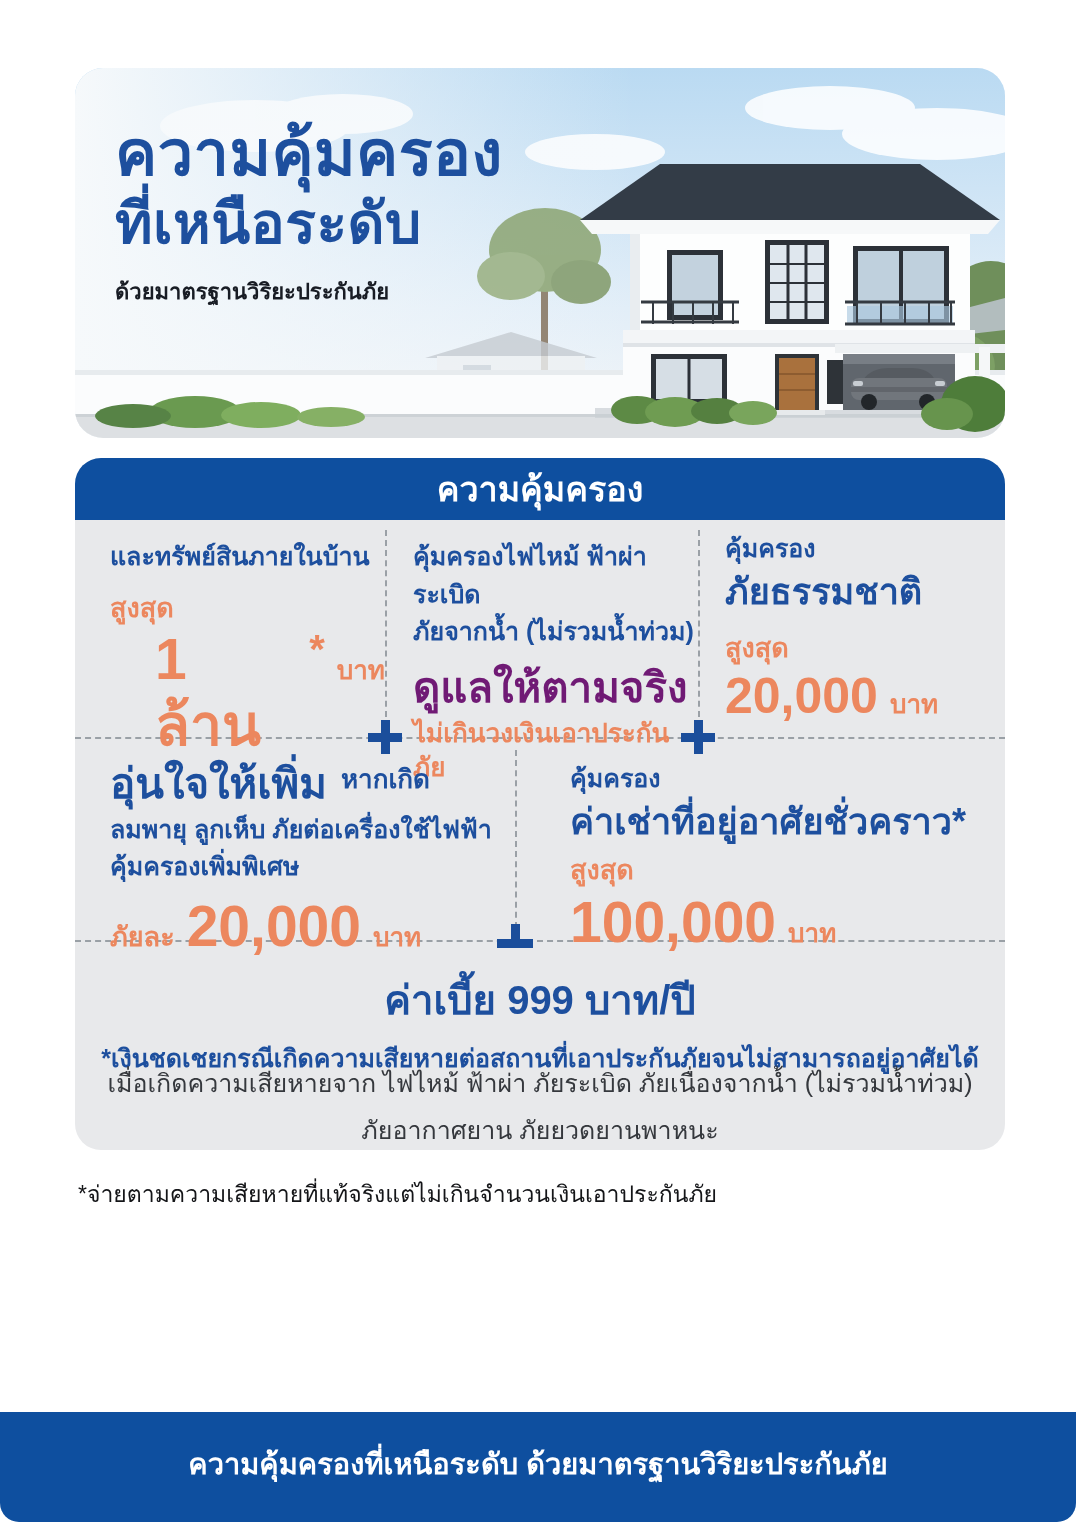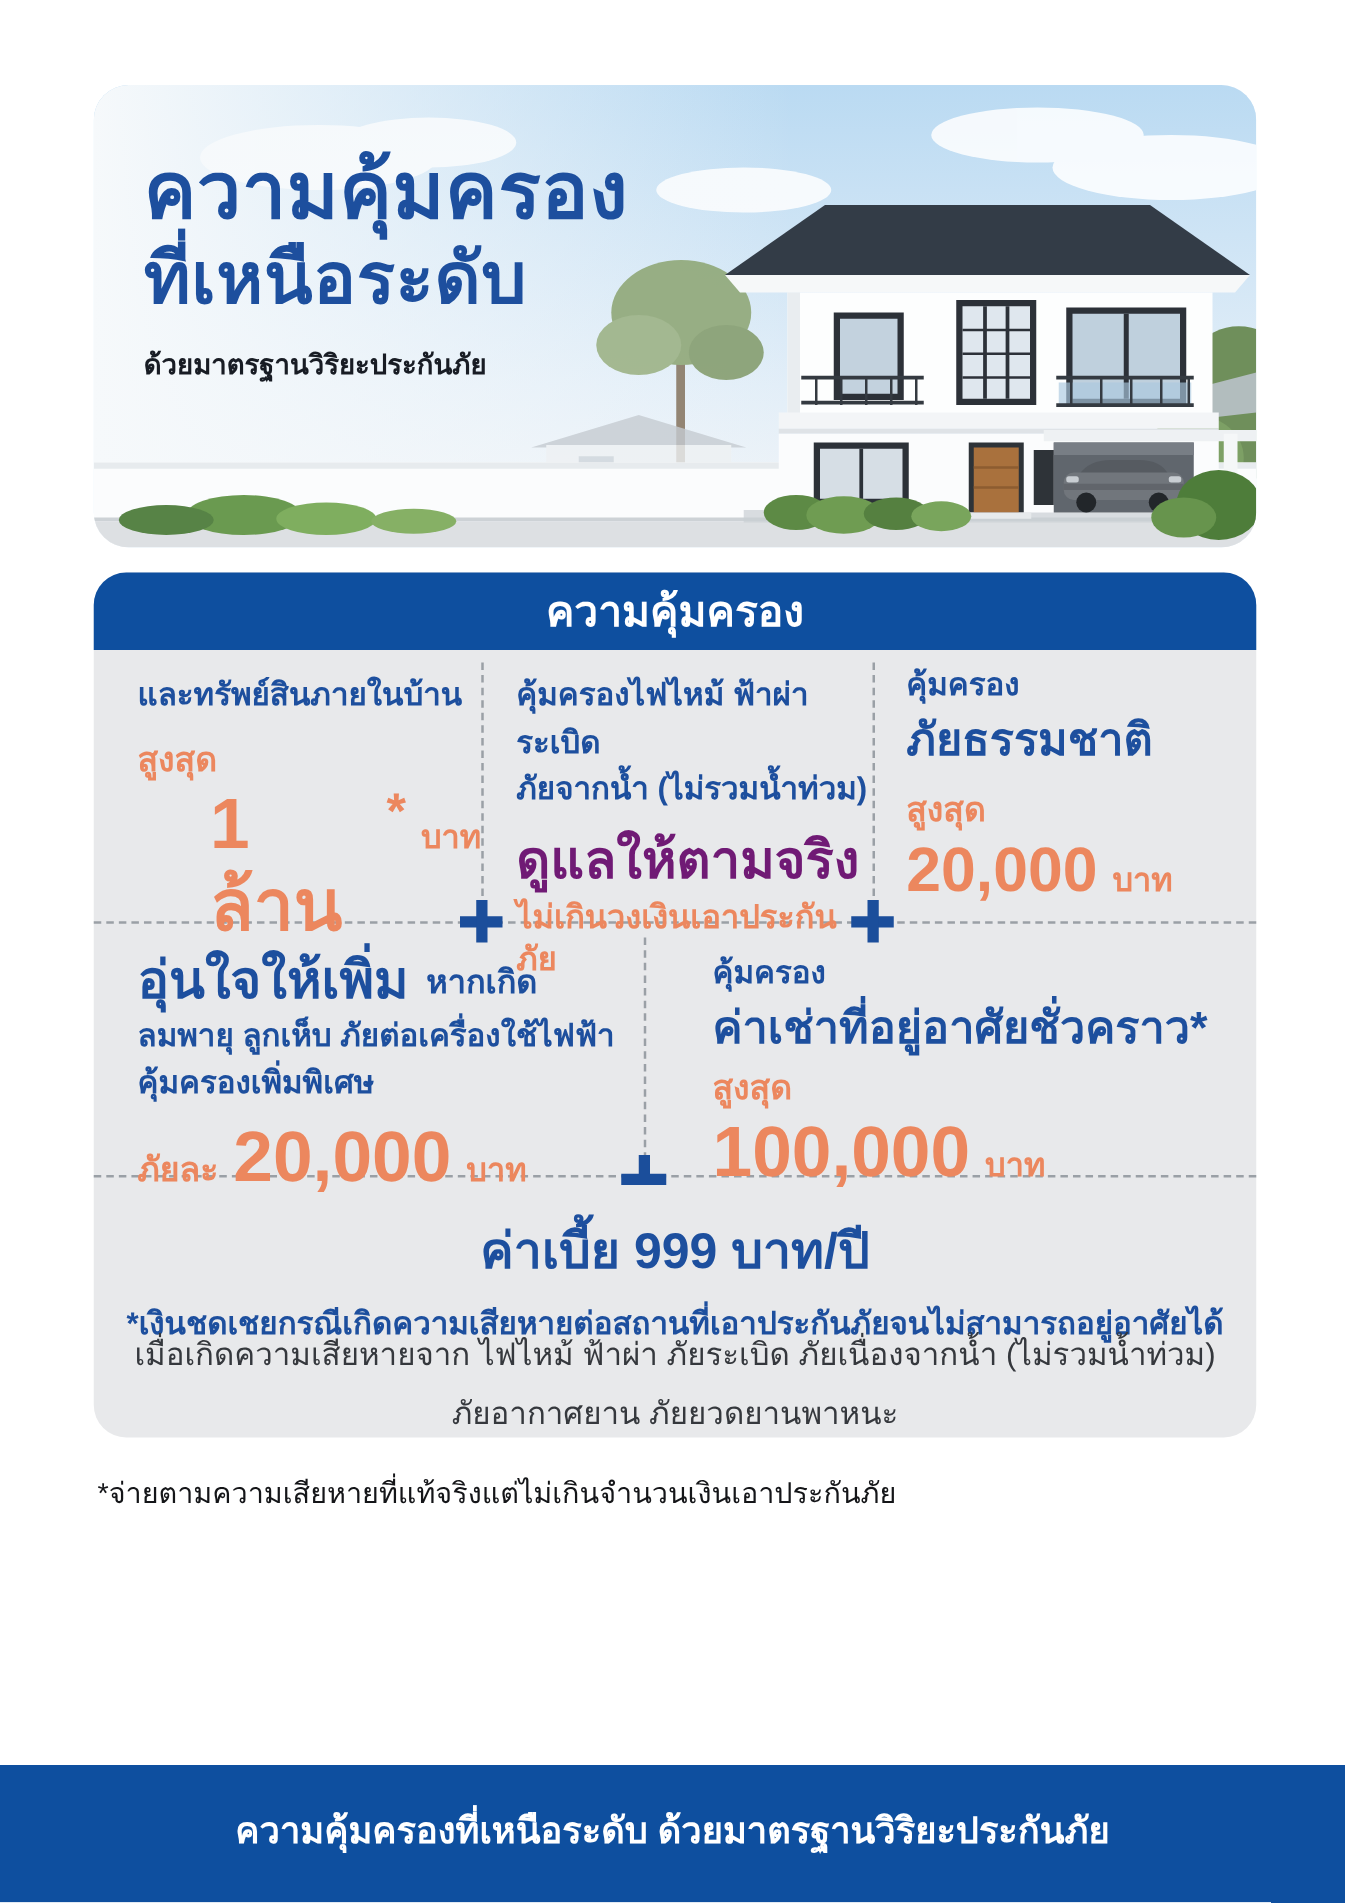--- a/index.html
+++ b/index.html
@@ -1,18 +1,18 @@
 <!DOCTYPE html>
 <html><head>
 <meta charset="utf-8">
 <style>
   * { margin:0; padding:0; box-sizing:border-box; }
   html,body { background:#ffffff; }
   body { font-family:"Liberation Sans","DejaVu Sans",sans-serif; }
-  .page { position:relative; width:1076px; height:1522px; background:#ffffff; overflow:hidden; margin:0 auto; }
+  .page { position:relative; width:1076px; height:1522px; background:#ffffff; overflow:hidden; margin:0 auto;border-radius:19px; }
 
   
   .hero { position:absolute; left:75px; top:68px; width:930px; height:370px;
           border-radius:28px; overflow:hidden; background:#e8f1fa; }
   .hero svg { position:absolute; left:0; top:0; width:100%; height:100%; }
   .hero-text { position:absolute; left:40px; top:48px; }
   .hero-line { color:#1d4f9e; font-weight:800; line-height:1.18; letter-spacing:0.5px; }
   .hero-line1 { font-size:63px; }
   .hero-line2 { font-size:57px; }
   .hero-sub { margin-top:16px; font-size:22px; font-weight:700; color:#181c24; }
@@ -33,24 +33,24 @@
 
   .t-blue  { color:#1d4f9e; font-weight:700; font-size:25px; line-height:1.5; }
   .t-blue-lg { color:#1d4f9e; font-weight:800; font-size:36px; line-height:1.35; }
   .t-orange { color:#ec875e; font-weight:700; font-size:27px; line-height:1.4; }
   .prefix { margin-top:14px; }
   .amt { display:flex; align-items:baseline; gap:12px; }
   .amt .num { color:#ec875e; font-weight:700; font-size:57px; line-height:1.15; }
   .amt .num-md { color:#ec875e; font-weight:700; font-size:50px; line-height:1.15; }
   .amt .unit { color:#ec875e; font-weight:700; font-size:26px; }
   .amt .star { color:#ec875e; font-weight:700; font-size:40px; position:relative; top:-16px; margin-left:-4px; }
-  .indent { margin-left:58px; }
+  .indent { margin-left:45px; }
   .phrase { color:#701a75; font-weight:800; font-size:42px; line-height:1.3; margin-top:10px; }
   .phrase-sub { color:#ec875e; font-weight:700; font-size:26px; line-height:1.3; margin-top:2px; }
-  .headline-mix { display:flex; align-items:center; gap:14px; }
+  .headline-mix { display:flex; align-items:flex-start; gap:14px; }
   .headline-mix .big { color:#1d4f9e; font-weight:800; font-size:42px; line-height:1.25; }
   .headline-mix .small { color:#1d4f9e; font-weight:700; font-size:26px; }
 
   .vdiv { position:absolute; width:0; border-left:2px dashed #9aa0a6; }
   .hdiv { position:absolute; left:0; right:0; height:0; border-top:2px dashed #9aa0a6; }
   #vd1 { left:310px; top:72px;  height:207px; }
   #vd2 { left:623px; top:72px;  height:207px; }
   #vd3 { left:440px; top:292px; height:188px; }
   #hd1 { top:279px; }
   #hd2 { top:482px; }

